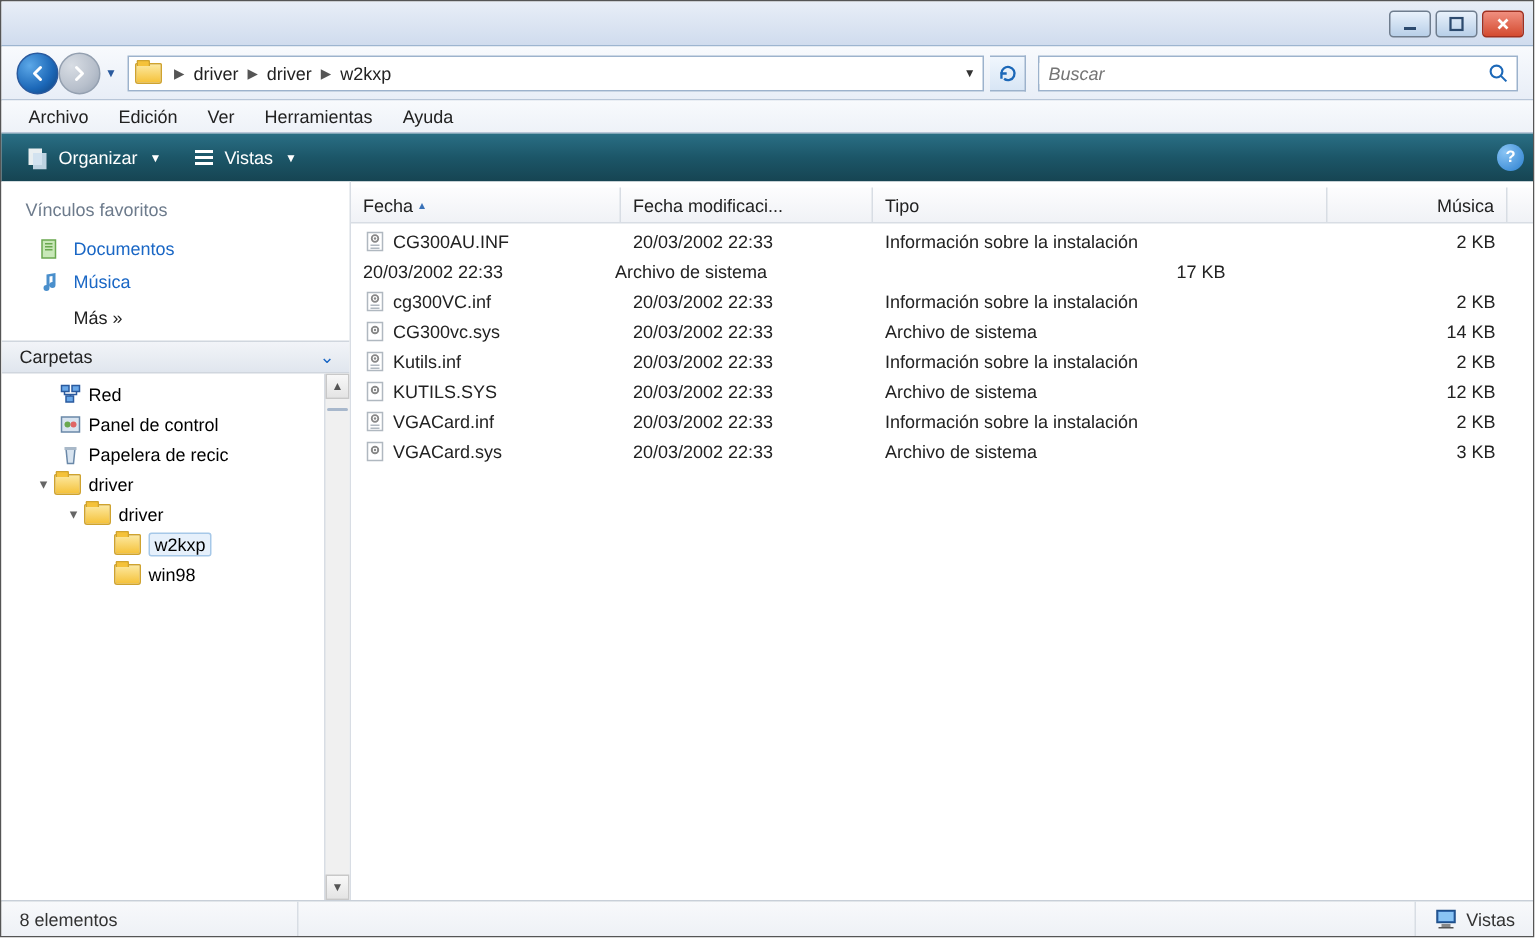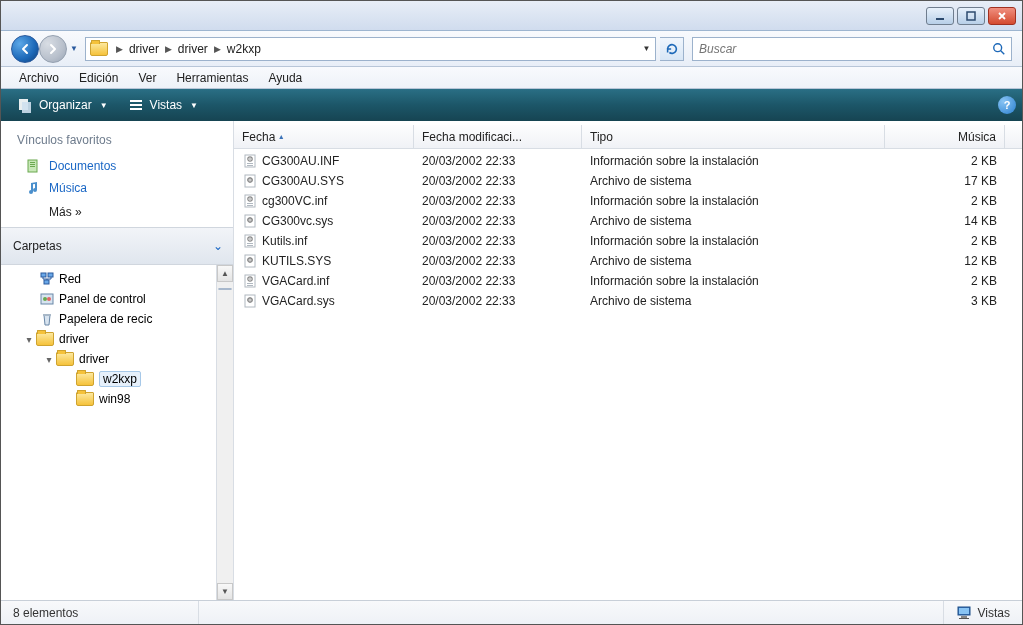--- a/index.html
+++ b/index.html
@@ -46,21 +46,21 @@
 .body-split { flex: 1; display: flex; overflow: hidden; background: #fff; }
 
 
 .left { width: 233px; border-right: 1px solid #d8dde4; display: flex; flex-direction: column; overflow: hidden; background: #fff; }
 .fav-section { padding: 8px 6px 4px 16px; }
 .fav-header { font-size: 12px; color: #6d7b8c; padding: 4px 0 8px; }
 .fav-link { font-size: 12px; color: #1a67c5; display: flex; align-items: center; gap: 8px; padding: 3px 0 3px 8px; cursor: pointer; }
 .fav-icon { width: 16px; height: 16px; display: inline-flex; align-items: center; justify-content: center; flex-shrink: 0; }
 .fav-more { font-size: 12px; color: #222; padding: 6px 0 4px 32px; cursor: pointer; }
 
-.folders-hdr { height: 38px; background: linear-gradient(to bottom, #f2f4f8, #e0e6ee); border-top: 1px solid #d0d6de; border-bottom: 1px solid #d0d6de; display: flex; align-items: center; justify-content: space-between; padding: 0 10px 0 12px; font-size: 12px; color: #222; cursor: pointer; }
+.folders-hdr { height: 22px; background: linear-gradient(to bottom, #f2f4f8, #e0e6ee); border-top: 1px solid #d0d6de; border-bottom: 1px solid #d0d6de; display: flex; align-items: center; justify-content: space-between; padding: 0 10px 0 12px; font-size: 12px; color: #222; cursor: pointer; }
 .folders-hdr .chev { color: #1a67c5; font-size: 12px; }
 
 .tree { flex: 1; overflow: auto; padding: 4px 2px; font-size: 12px; }
 .tree-item { display: flex; align-items: center; gap: 4px; padding: 2px 0; cursor: pointer; white-space: nowrap; }
 .tree-exp { width: 12px; height: 12px; display: inline-flex; align-items: center; justify-content: center; font-size: 10px; color: #666; }
 .tree-icon { width: 16px; height: 16px; display: inline-flex; align-items: center; justify-content: center; flex-shrink: 0; }
 .tree-item.selected .tree-label { background: #e6f0fb; border: 1px solid #a6c8e8; border-radius: 2px; padding: 0 3px; }
 .indent1 { padding-left: 20px; }
 .indent2 { padding-left: 40px; }
 .indent3 { padding-left: 60px; }
@@ -325,31 +325,20 @@
                   <rect x="5" y="12" width="6" height="1" fill="#b0b8c0"></rect>
                 </svg>
               </span>
               <span>CG300AU.INF</span>
             </div>
             <div class="file-cell c-date">20/03/2002 22:33</div>
             <div class="file-cell c-type">Información sobre la instalación</div>
             <div class="file-cell c-size">2 KB</div>
           </div>
           <div class="file-row">
-            <div class="file-cell c-name">
-              <span class="file-icon">
-                <svg width="16" height="16">
-                  <rect x="3" y="2" width="10" height="12" fill="#fff" stroke="#b0b8c0"></rect>
-                  <circle cx="8" cy="7" r="2.2" fill="none" stroke="#888" stroke-width="1.2"></circle>
-                  <circle cx="8" cy="7" r="0.8" fill="#888"></circle>
-                  <path d="M7 5 L9 5 M7 9 L9 9 M6 6 L6 8 M10 6 L10 8" stroke="#888" stroke-width="0.8"></path>
-                </svg>
-              </span>
-              <span>CG300AU.SYS</span>
-            </div>
             <div class="file-cell c-date">20/03/2002 22:33</div>
             <div class="file-cell c-type">Archivo de sistema</div>
             <div class="file-cell c-size">17 KB</div>
           </div>
           <div class="file-row">
             <div class="file-cell c-name">
               <span class="file-icon">
                 <svg width="16" height="16">
                   <rect x="3" y="2" width="10" height="12" fill="#fff" stroke="#b0b8c0"></rect>
                   <circle cx="8" cy="6" r="2.2" fill="none" stroke="#888" stroke-width="1.2"></circle>

